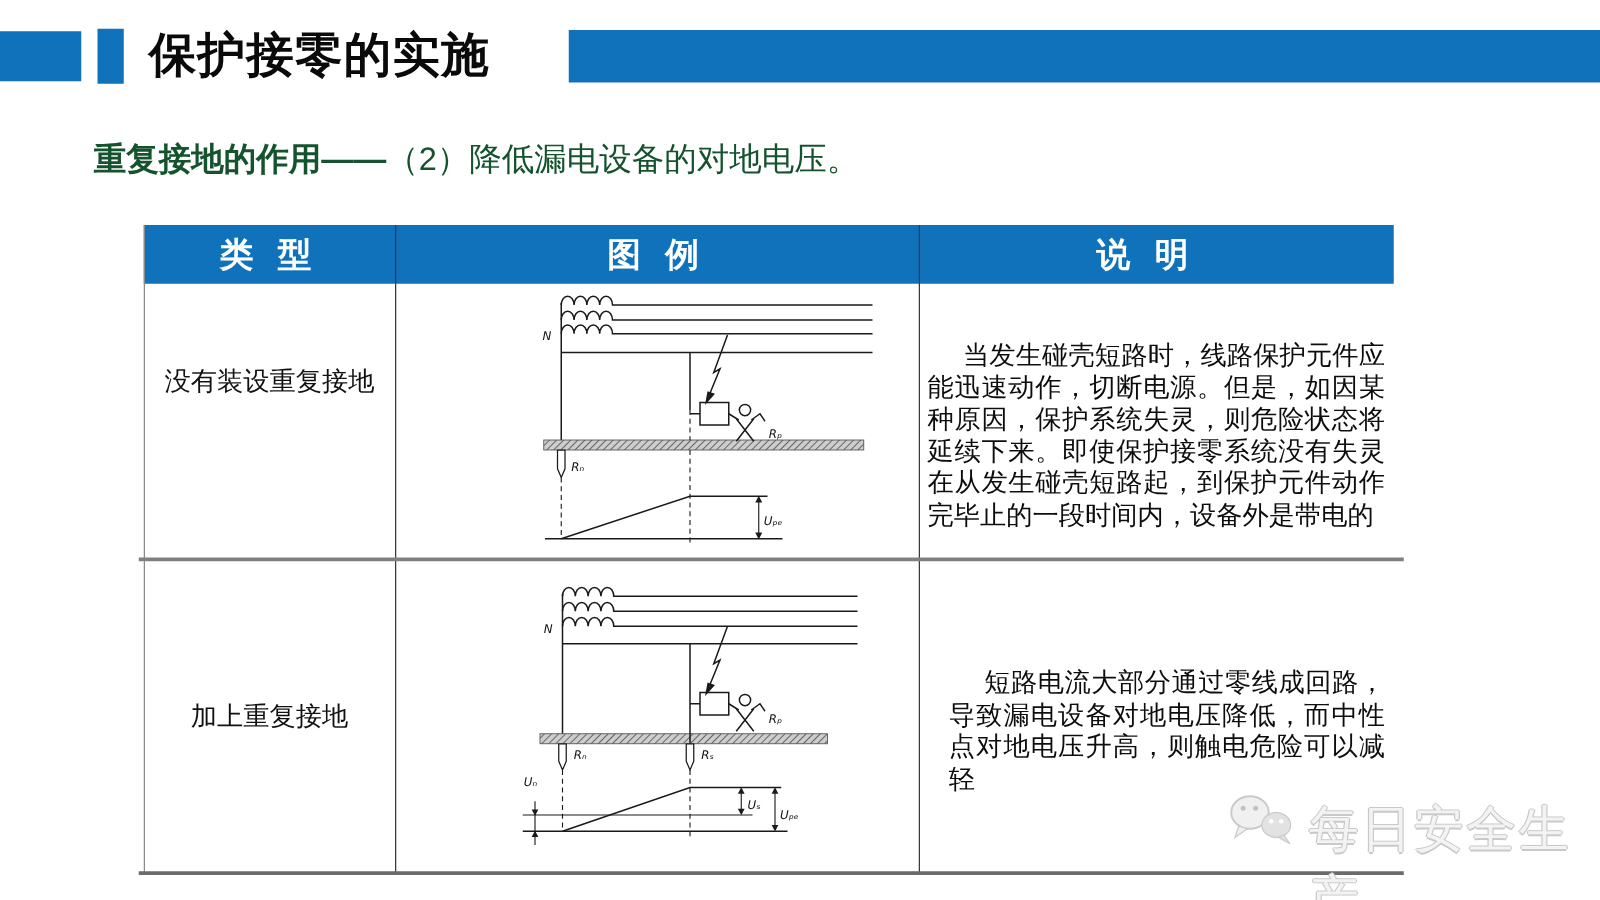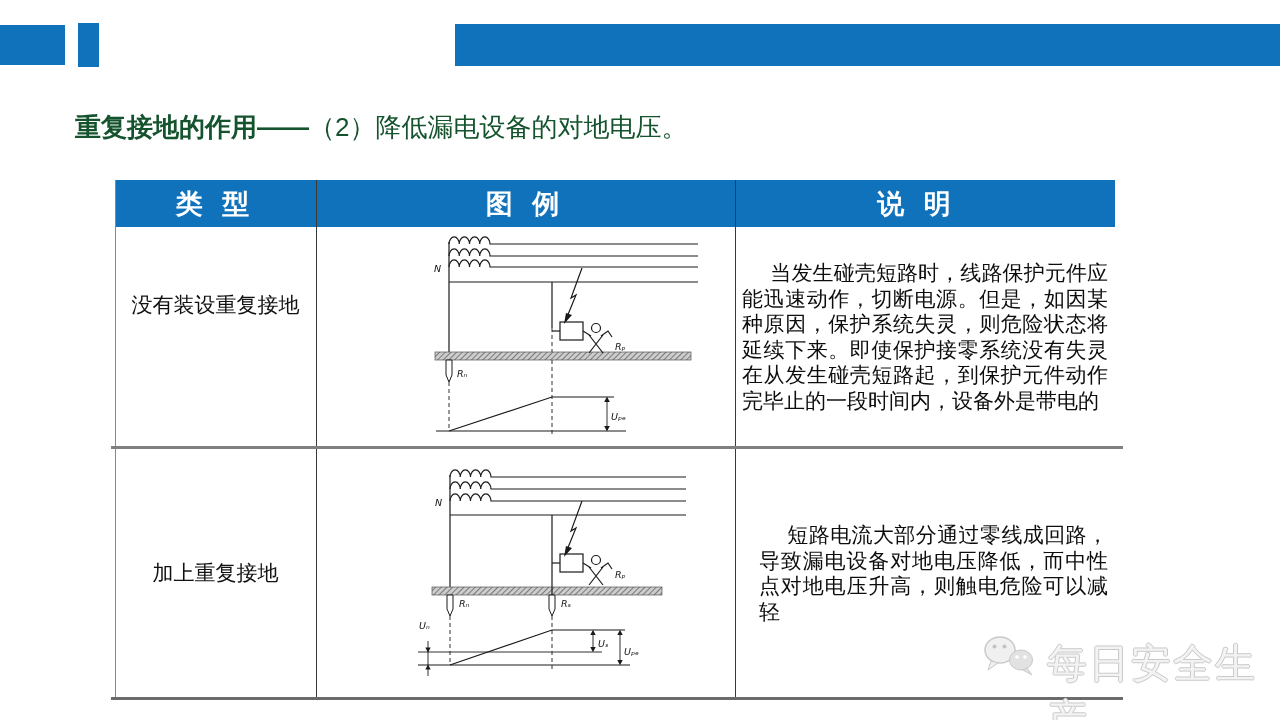--- a/index.html
+++ b/index.html
@@ -22,21 +22,21 @@
   .vleft{left:0;background:#8a8a8a;}
   .v1{left:201px;}.v2{left:620px;}
   .rowdiv{position:absolute;left:-4px;top:266px;width:1012px;height:3px;background:#808080;}
   .botline{position:absolute;left:-4px;top:517px;width:1012px;height:3px;background:#6b6b6b;}
   .cell-type{position:absolute;left:1px;width:199px;display:flex;align-items:center;justify-content:center;
              font-size:21px;color:#111;text-align:center;}
   .t1{top:47px;height:156px;}.t2{top:269px;height:248px;}
   .cell-diagram{position:absolute;left:201px;width:419px;overflow:visible;}
   .d1{top:47px;height:219px;}.d2{top:269px;height:248px;}
   .cell-expl{position:absolute;left:620px;width:380px;display:flex;flex-direction:column;justify-content:center;
-             box-sizing:border-box;padding:0 7px;}
+             box-sizing:border-box;padding:0 7px;margin-top:12px;}
   .e1{top:47px;height:219px;}.e2{top:269px;height:248px;padding-left:24px;}
   .expl{font-size:21px;line-height:25.5px;color:#0d0d0d;text-align:justify;text-indent:1.35em;}
   .dg{position:absolute;}
   #dg1{left:114px;top:4px;}
   #dg2{left:102px;top:8px;}
   svg .ln{stroke:#1a1a1a;stroke-width:1.2;fill:none;}
   svg .thin{stroke:#1a1a1a;stroke-width:0.9;fill:none;}
   svg .dsh{stroke:#1a1a1a;stroke-width:0.9;fill:none;stroke-dasharray:4 3;}
   svg text{font-family:"DejaVu Sans",sans-serif;font-style:italic;font-size:9.5px;fill:#111;}
   
@@ -48,20 +48,21 @@
   .wm-cms .l1{font-size:15px;font-weight:bold;letter-spacing:0.5px;}
   .wm-cms .l2{font-size:13.5px;font-weight:bold;letter-spacing:1.5px;}
 </style>
 </head>
 <body>
 
 <div class="slide">
 
   <div class="accent blk1"></div>
   <div class="accent blk2"></div>
+  <div class="page-title">保护接零的实施</div>
   <div class="accent titlebar"></div>
 
   <div class="subtitle">
     <span class="b">重复接地的作用——</span><span>（2）降低漏电设备的对地电压。</span>
   </div>
 
   <div class="tbl">
     <div class="thead"></div>
     <div class="th th1">类 型</div>
     <div class="th th2">图  例</div>

